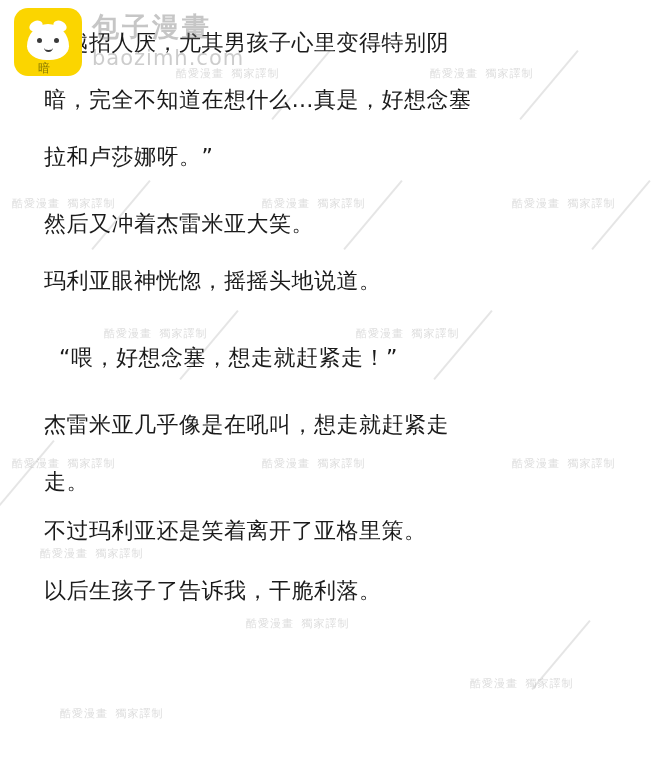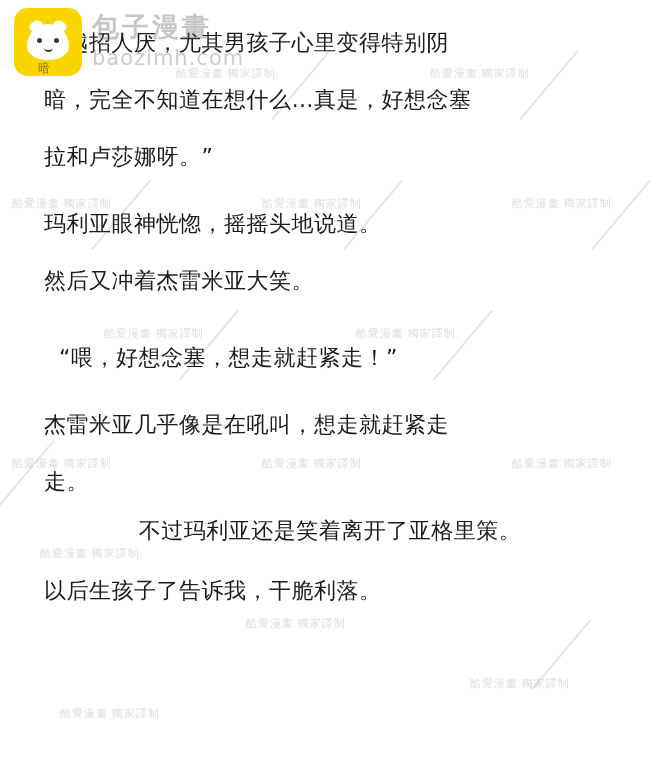--- a/index.html
+++ b/index.html
@@ -24,21 +24,21 @@
   
   .wm-layer {
     position: absolute;
     inset: 0;
     pointer-events: none;
     z-index: 2;
   }
   .wm-text {
     position: absolute;
     color: rgba(150, 150, 150, 0.30);
-    font-family: Liberation Serif, serif;
+    font-family: Liberation Mono, monospace;
     white-space: nowrap;
     letter-spacing: 1px;
     text-align: center;
   }
   .wm-small {
     font-size: 11px;
     color: rgba(150, 150, 150, 0.33);
   }
   .wm-slash {
     position: absolute;
@@ -146,21 +146,20 @@
     margin: 0;
     font-size: 22px;
     line-height: 57px;
     color: #1b1b1b;
     font-family: "DejaVu Sans", "Liberation Sans", sans-serif;
     letter-spacing: 0.5px;
     white-space: pre-wrap;
   }
   p.tight {
     line-height: 42px;
-    text-align: center;
   }
   .spacer-sm { height: 10px; }
 </style>
 </head>
 <body>
 
 <div id="page">
 
   <div class="wm-layer" id="wm-layer">
       <div class="wm-slash" style="left: 300px; top: 40px; height: 90px;"></div>
@@ -202,22 +201,22 @@
       <div class="brand-en">baozimh.com</div>
     </div>
   </div>
 
   <div class="content">
     <div style="height:14px"></div>
     <p class="line">大越招人厌，尤其男孩子心里变得特别阴
 暗，完全不知道在想什么…真是，好想念塞
 拉和卢莎娜呀。”</p>
     <div class="spacer-sm"></div>
+    <p class="line">然后又冲着杰雷米亚大笑。</p>
     <p class="line">玛利亚眼神恍惚，摇摇头地说道。</p>
-    <p class="line">然后又冲着杰雷米亚大笑。</p>
     <div class="spacer-sm"></div>
     <div class="spacer-sm"></div>
     <p class="line">  “喂，好想念塞，想走就赶紧走！”</p>
     <div class="spacer-sm"></div>
     <p class="line">杰雷米亚几乎像是在吼叫，想走就赶紧走
 走。</p>
     <p class="line tight">不过玛利亚还是笑着离开了亚格里策。</p>
     <div class="spacer-sm"></div>
     <p class="line">以后生孩子了告诉我，干脆利落。</p>
   </div>

